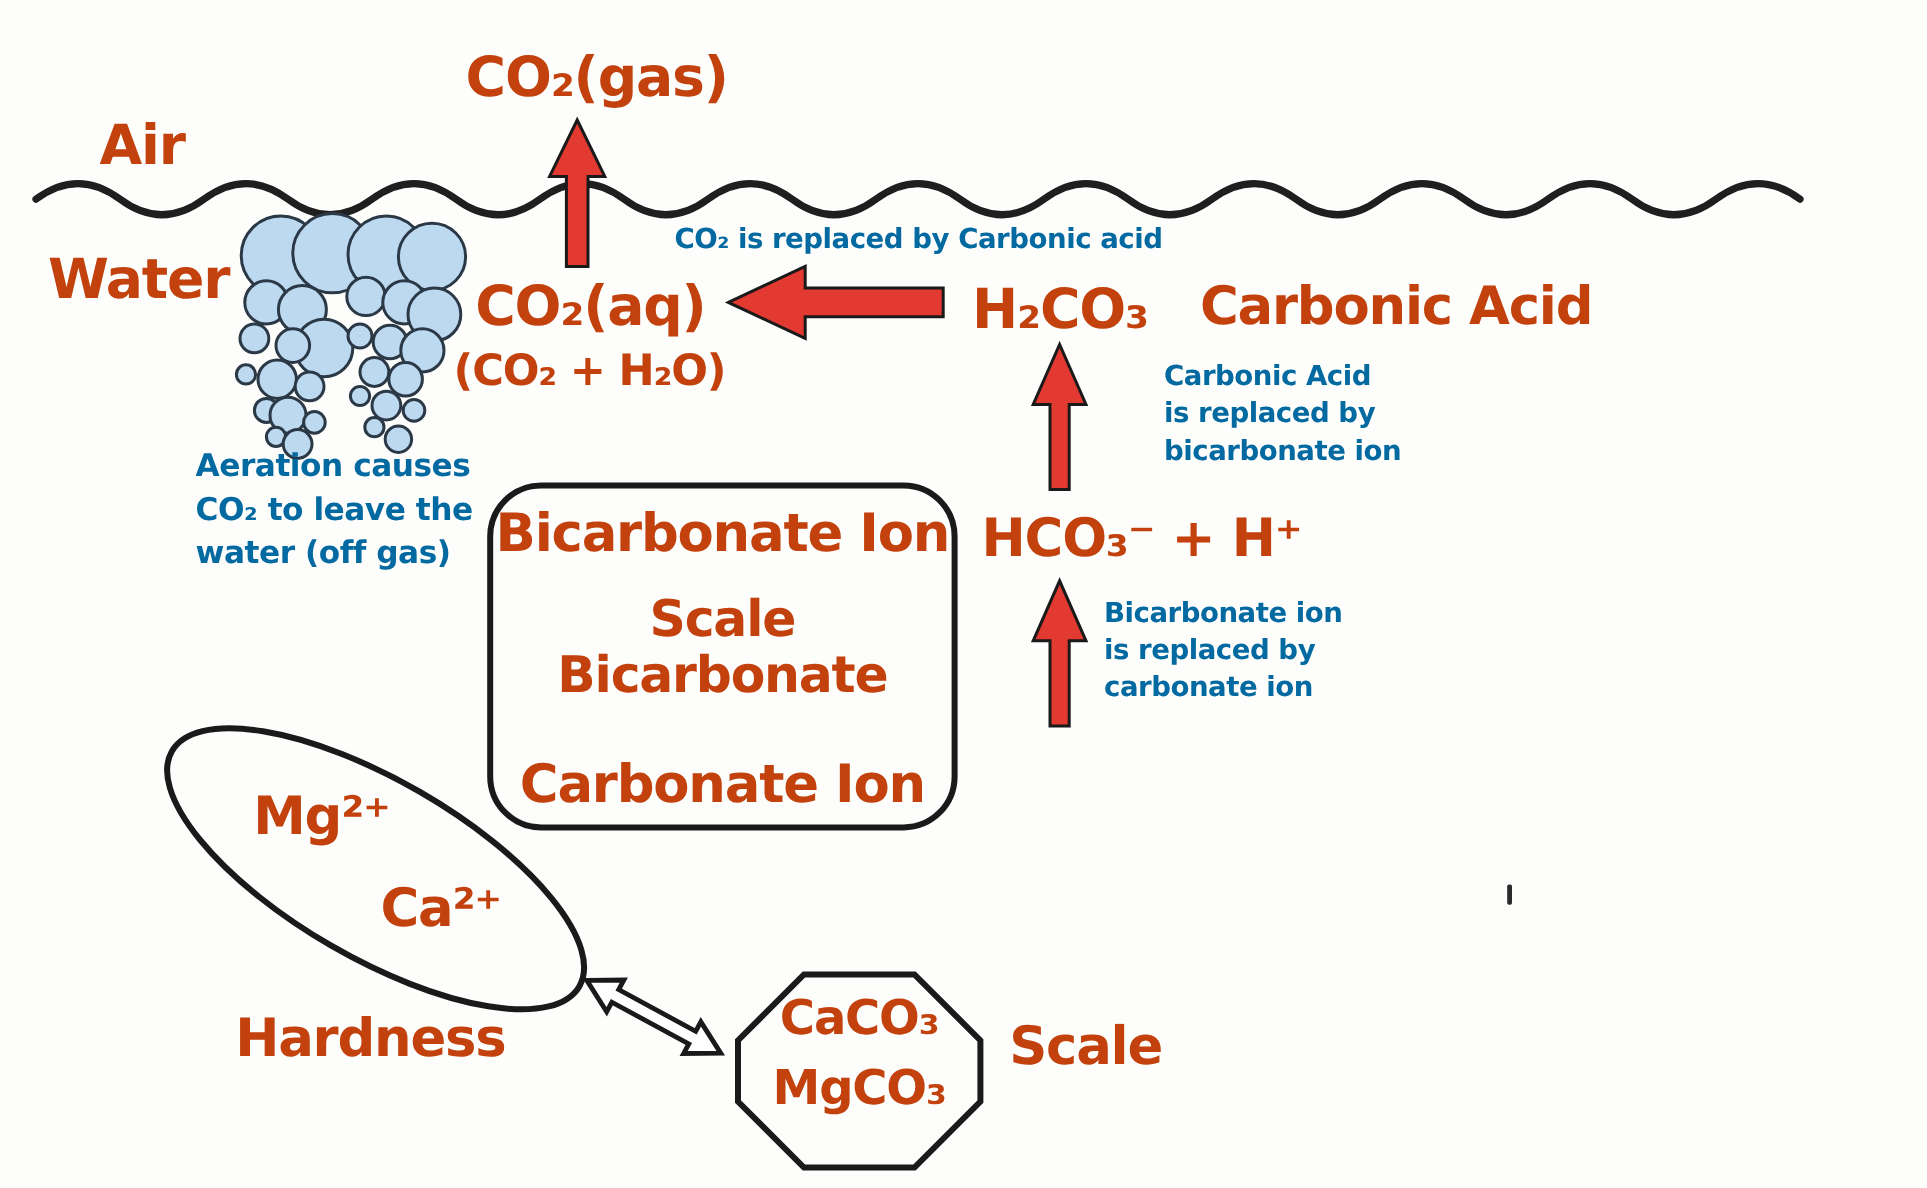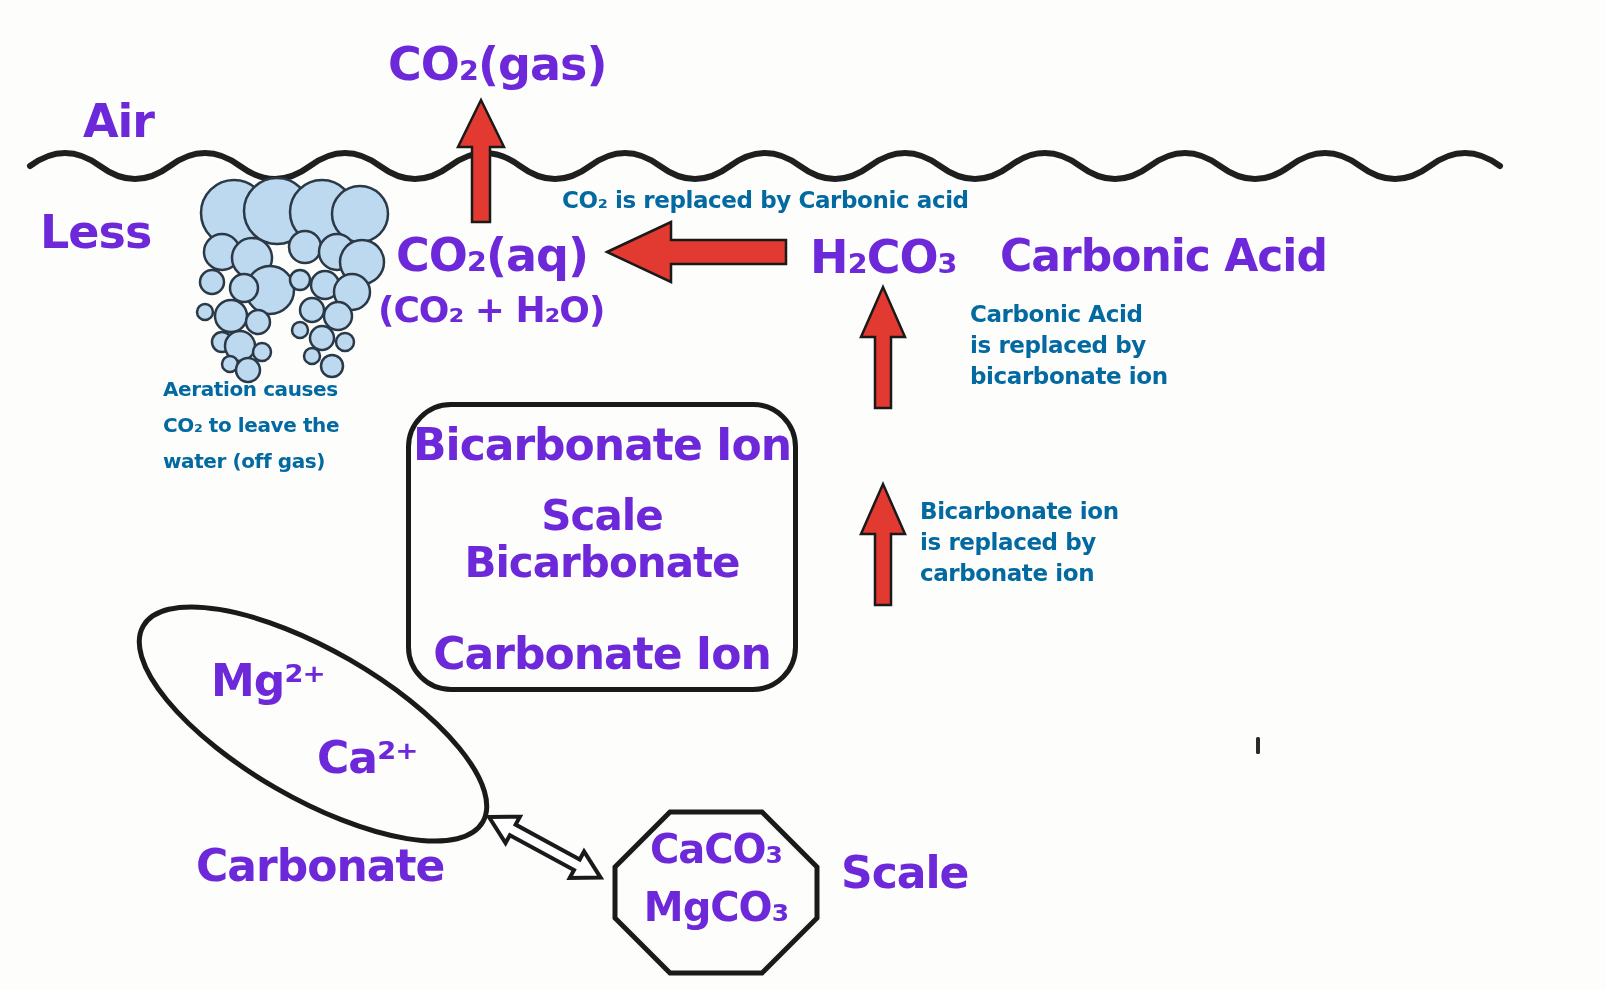--- a/index.html
+++ b/index.html
@@ -2,21 +2,21 @@
 <html><head>
 <meta charset="utf-8">
 <style>
   html,body{margin:0;padding:0;background:#ffffff;}
   #stage{
     position:relative;width:1606px;height:990px;background:#fdfdfc;overflow:hidden;
     font-family:"DejaVu Sans", sans-serif;
   }
   svg{position:absolute;left:0;top:0;z-index:1;}
   .t{
-    position:absolute;z-index:3;font-weight:bold;color:#6d28d9;
+    position:absolute;z-index:3;font-weight:bold;color:#c2410c;
     white-space:pre-line;line-height:1.15;letter-spacing:-1px;
   }
   .red{color:#0369a1;letter-spacing:-0.4px;}
   .alk-box{
     position:absolute;left:406px;top:402px;width:392px;height:290px;
     border:5px solid #1a1a1a;border-radius:45px;background:#fdfdfc;z-index:2;
     box-sizing:border-box;
   }
   .boxline{left:406px;width:392px;text-align:center;}
   .octline{left:615px;width:202px;text-align:center;}
@@ -79,42 +79,43 @@
     <g transform="translate(489,817) rotate(28.5)">
       <polygon points="0,0 27,-15 27,-6 100,-6 100,-15 127,0 100,15 100,6 27,6 27,15" fill="#ffffff" stroke="#1a1a1a" stroke-width="4"></polygon>
     </g>
 
     <rect x="1256" y="737" width="4" height="17" rx="1.5" fill="#2a2a2a"></rect>
   </svg>
 
   <div class="alk-box"></div>
 
   <div class="t" style="left:83px;top:95px;font-size:46px">Air</div>
-  <div class="t" style="left:40px;top:206px;font-size:46px">Less</div>
+  <div class="t" style="left:40px;top:206px;font-size:46px">Water</div>
   <div class="t" style="left:388px;top:38px;font-size:46px">CO₂(gas)</div>
   <div class="t" style="left:396px;top:229px;font-size:46px">CO₂(aq)</div>
   <div class="t" style="left:810px;top:231px;font-size:46px">H₂CO₃</div>
   <div class="t" style="left:378px;top:289px;font-size:36px">(CO₂ + H₂O)</div>
   <div class="t" style="left:1000px;top:231px;font-size:44px">Carbonic Acid</div>
+  <div class="t" style="left:818px;top:424px;font-size:44px">HCO₃⁻ + H⁺</div>
   <div class="t" style="left:211px;top:656px;font-size:44px">Mg²⁺</div>
   <div class="t" style="left:317px;top:733px;font-size:44px">Ca²⁺</div>
-  <div class="t" style="left:196px;top:841px;font-size:44px">Carbonate</div>
+  <div class="t" style="left:196px;top:841px;font-size:44px">Hardness</div>
   <div class="t octline" style="top:884px;font-size:40px">MgCO₃</div>
   <div class="t octline" style="top:826px;font-size:40px">CaCO₃</div>
   <div class="t" style="left:841px;top:848px;font-size:44px">Scale</div>
 
   <div class="t boxline" style="top:420px;font-size:44px">Bicarbonate Ion</div>
   <div class="t boxline" style="top:492px;font-size:42px">Scale</div>
   <div class="t boxline" style="top:539px;font-size:42px">Bicarbonate</div>
   <div class="t boxline" style="top:629px;font-size:44px">Carbonate Ion</div>
 
   <div class="t red" style="left:562px;top:187px;font-size:23px">CO₂ is replaced by Carbonic acid</div>
   <div class="t red" style="left:970px;top:299px;font-size:23px;line-height:31px">Carbonic Acid
 is replaced by
 bicarbonate ion</div>
   <div class="t red" style="left:920px;top:496px;font-size:23px;line-height:31px">Bicarbonate ion
 is replaced by
 carbonate ion</div>
-  <div class="t red" style="left:163px;top:371px;font-size:20px;line-height:36px">Aeration causes
+  <div class="t red" style="left:163px;top:371px;font-size:26px;line-height:36px">Aeration causes
 CO₂ to leave the
 water (off gas)</div>
 
 </div>
 
 </body></html>

